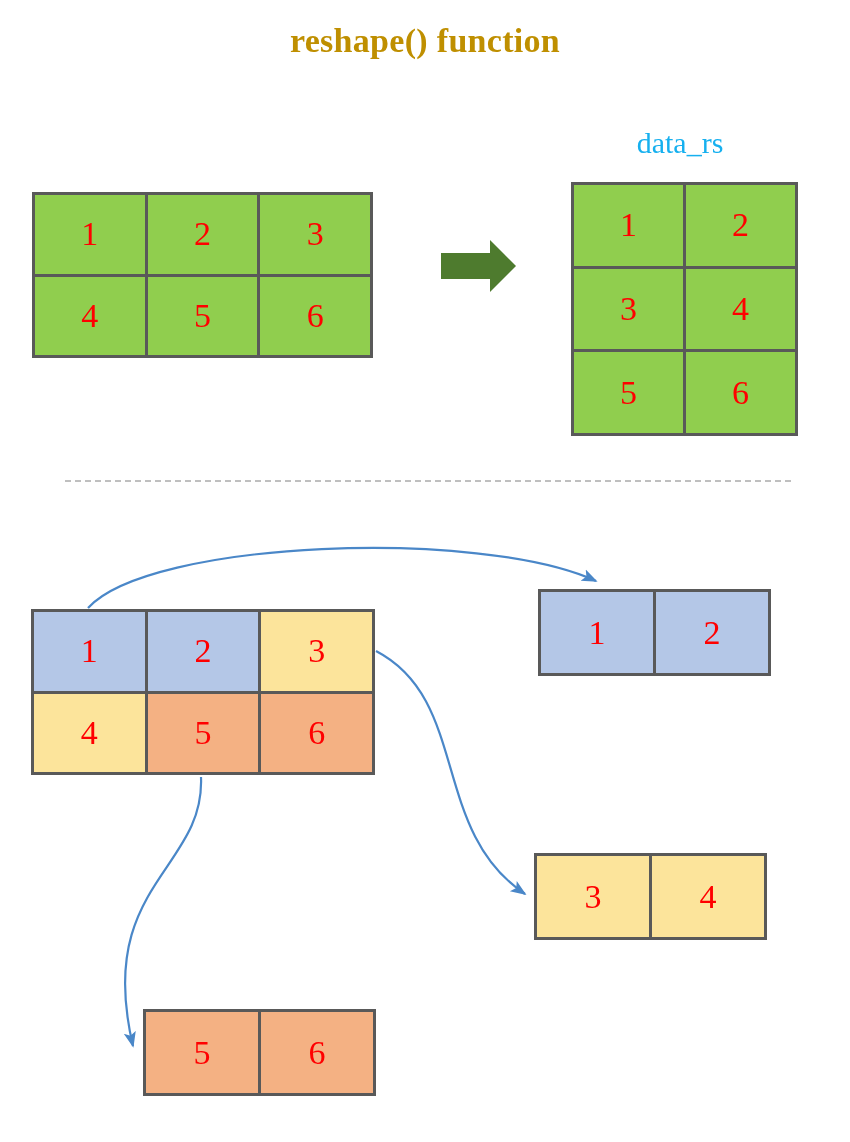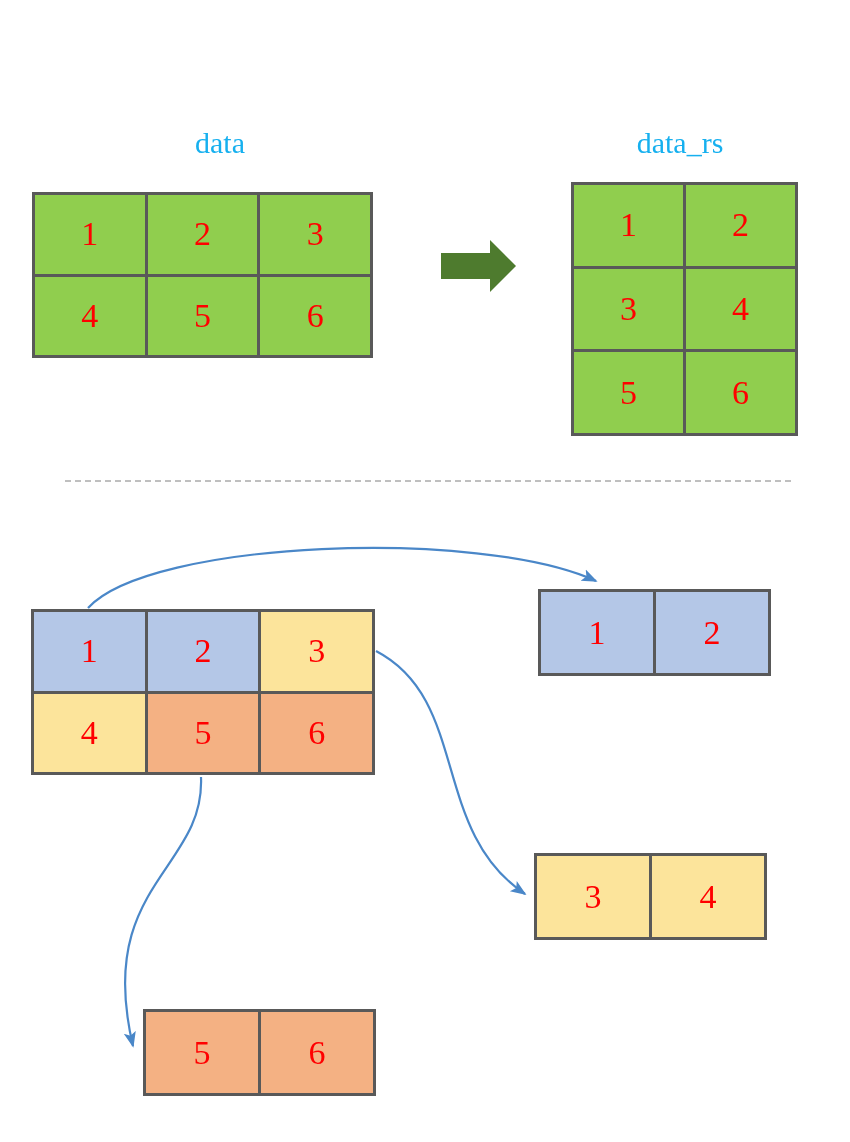--- a/index.html
+++ b/index.html
@@ -121,22 +121,22 @@
     width: 850px;
     height: 1142px;
     pointer-events: none;
   }
 </style>
 </head>
 <body>
 
 <div id="stage">
 
+  <div class="title">reshape() function</div>
 
-  <div class="caption" id="caption-data">data</div>
   <div class="caption" id="caption-data-rs">data_rs</div>
 
   <div class="grid" id="grid-data">
     <div class="cell c-green">1</div>
     <div class="cell c-green">2</div>
     <div class="cell c-green">3</div>
     <div class="cell c-green">4</div>
     <div class="cell c-green">5</div>
     <div class="cell c-green">6</div>
   </div>

